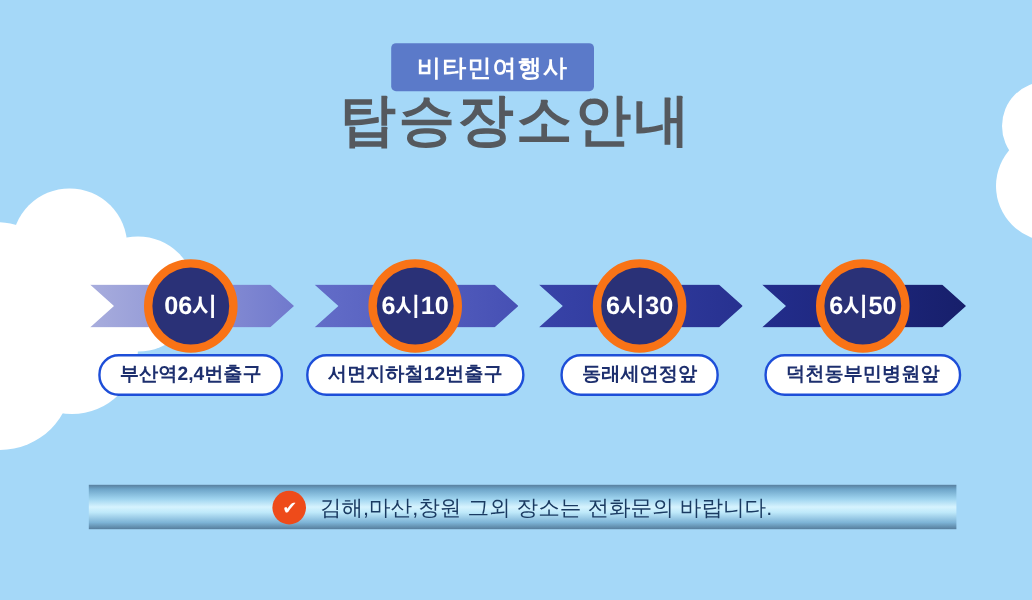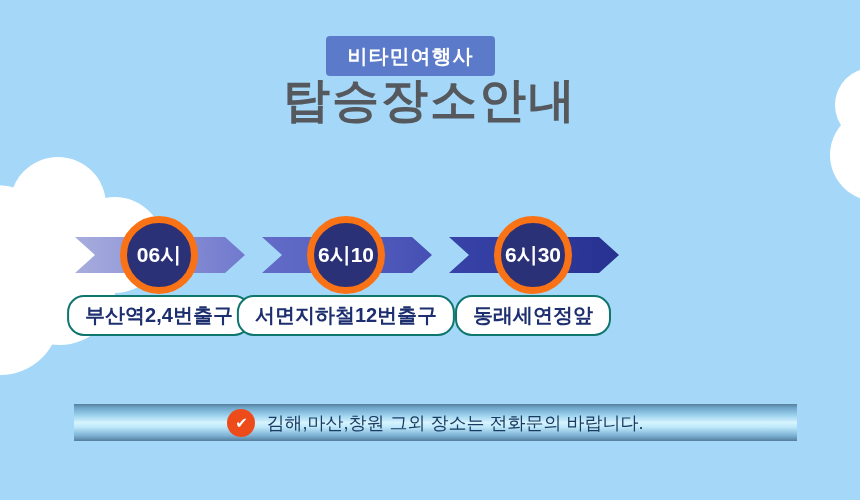--- a/index.html
+++ b/index.html
@@ -50,23 +50,23 @@
   .band-4 { background:linear-gradient(90deg,#232d8c,#171f6b); }
 
   .time-circle {
     position:absolute; left:45px; top:0; width:64px; height:64px;
     background:#2a3177; border:7px solid #f97316; border-radius:50%;
     display:flex; align-items:center; justify-content:center;
     color:#ffffff; font-size:21px; font-weight:700;
   }
   .loc-pill {
     position:absolute; left:84px; top:79px; transform:translateX(-50%);
-    background:#ffffff; border:2px solid #0f766e; border-radius:17px;
+    background:#ffffff; border:2px solid #1d4ed8; border-radius:17px;
     padding:5px 16px; white-space:nowrap;
-    color:#1d2f6e; font-size:20px; font-weight:700;
+    color:#1d2f6e; font-size:16px; font-weight:700;
   }
 
   
   .notice-bar {
     position:absolute; left:74px; top:404px; width:723px; height:37px; z-index:2;
     background:linear-gradient(180deg,#587f9e 0%,#6ea5c9 10%,#9fd4ef 32%,#d6f3fe 50%,#bfe9fa 62%,#7db3d6 85%,#567d9c 100%);
     display:flex; align-items:center; justify-content:center; gap:11px;
   }
   .check-icon {
     width:28px; height:28px; border-radius:50%; background:#ee4b1a;
@@ -120,20 +120,29 @@
   <div class="stop stop-3">
     <div class="band band-3"></div>
     <div class="time-circle">
       <span>6시30</span>
     </div>
     <div class="loc-pill">
       <span>동래세연정앞</span>
     </div>
   </div>
 
+  <div class="stop stop-4">
+    <div class="band band-4"></div>
+    <div class="time-circle">
+      <span>6시50</span>
+    </div>
+    <div class="loc-pill">
+      <span>덕천동부민병원앞</span>
+    </div>
+  </div>
 
   <div class="notice-bar">
     <span class="check-icon">
       <span>✔</span>
     </span>
     <span class="notice-text">김해,마산,창원 그외 장소는 전화문의 바랍니다.</span>
   </div>
 
 </div>
 

